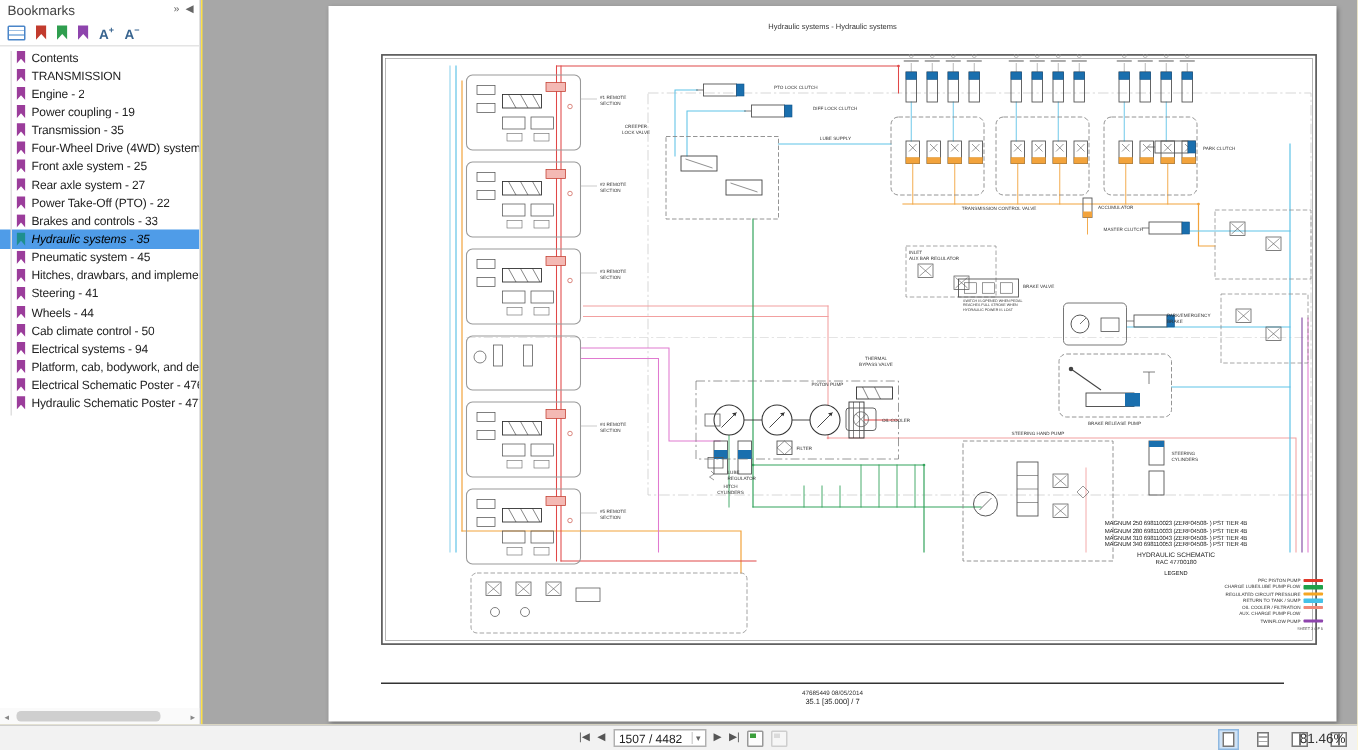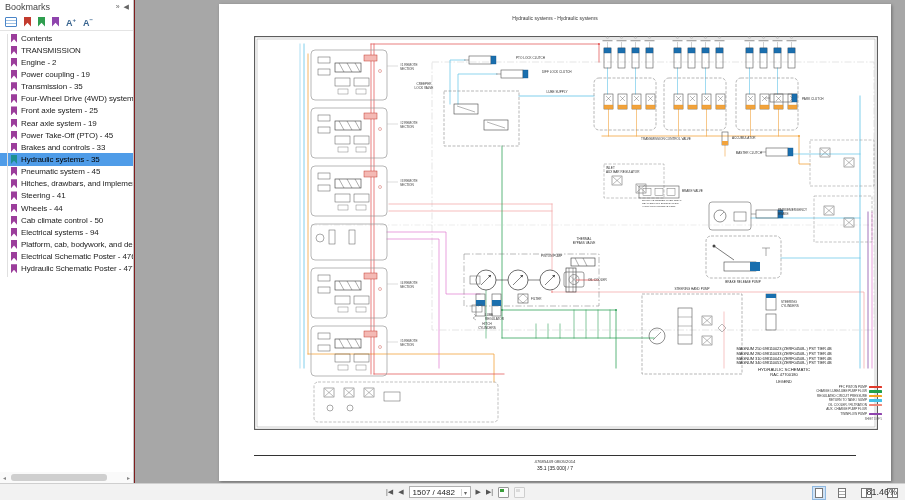--- a/index.html
+++ b/index.html
@@ -1,37 +1,37 @@
 <!DOCTYPE html>
 <html><head>
 <meta charset="utf-8">
 <style>
   * { margin:0; padding:0; box-sizing:border-box; }
   html,body { width:905px; height:500px; overflow:hidden; font-family:"Liberation Sans", sans-serif; }
-  .app { position:relative; width:905px; height:500px; background:#7f1d1d; }
+  .app { position:relative; width:905px; height:500px; background:#fde047; }
 
   
   .panel { position:absolute; left:0; top:0; width:134px; height:483px; background:#fff; border-right:1px solid #c4c4c4; overflow:hidden; }
   .panel-header { height:13px; display:flex; align-items:center; padding:1px 4px 0 5px; }
   .panel-title { font-size:9px; color:#444; }
   .panel-header-icons { margin-left:auto; display:flex; gap:4px; color:#666; font-size:7px; line-height:10px; }
   .panel-toolbar { height:18px; display:flex; align-items:center; gap:7px; padding-left:5px; border-bottom:1px solid #e4e4e4; }
   .icon-list { width:12px; height:10px; border:1px solid #4a85c8; border-radius:1px;
     background:repeating-linear-gradient(180deg, #fff 0 2px, #9dc0e4 2px 3px); }
   .flag { width:7px; height:10px; clip-path:polygon(0 0,100% 0,100% 100%,50% 62%,0 100%); }
   .flag.red{ background:#c23b2e;} .flag.green{ background:#2f9e4f;} .flag.purple{ background:#8e44ad;}
   .fontbtn { font-size:9px; font-weight:bold; color:#38648f; line-height:10px; }
   .fontbtn sup { font-size:6px; }
   .panel-list { position:absolute; left:0; top:32px; right:0; bottom:12px; overflow:hidden; }
   .tree-guide { position:absolute; left:7px; top:2px; height:243px; border-left:1px solid #e0e0e0; }
   .bm-row { display:flex; align-items:center; height:12.15px; padding-left:11px; gap:4px; cursor:default; }
   .bm-flag { flex:0 0 auto; width:6px; height:9px; background:#9b3d9b; clip-path:polygon(0 0,100% 0,100% 100%,50% 62%,0 100%); }
   .bm-label { font-size:8px; color:#222; white-space:nowrap; overflow:hidden; letter-spacing:-0.1px; }
   .bm-row.selected { background:#4f9ce8; }
-  .bm-row.selected .bm-label { color:#000; }
+  .bm-row.selected .bm-label { color:#000;font-style:italic; }
   .bm-row.selected .bm-flag { background:#1f8f8f; }
   .panel-hscroll { position:absolute; left:0; right:0; bottom:0; height:11px; background:#fafafa; display:flex; align-items:center; }
   .hs-arrow { width:9px; font-size:6px; color:#888; text-align:center; }
   .hs-thumb { height:7px; width:96px; margin-left:2px; background:#cfcfcf; border-radius:3px; }
 
   
   .doc-area { position:absolute; left:135px; top:0; width:770px; height:483px; background:#a7a7a7; }
   .page { position:absolute; left:84px; top:4px; width:672px; height:477px; background:#fff; box-shadow:1px 1px 3px rgba(0,0,0,.35); }
   .page-title { position:absolute; top:11px; left:0; right:0; text-align:center; font-size:5px; color:#333; }
   .schematic { position:absolute; left:35px; top:32px; width:624px; height:394px; }
@@ -120,25 +120,25 @@
         <div class="bm-row">
           <span class="bm-flag"></span>
           <span class="bm-label">Four-Wheel Drive (4WD) system - 23</span>
         </div>
         <div class="bm-row">
           <span class="bm-flag"></span>
           <span class="bm-label">Front axle system - 25</span>
         </div>
         <div class="bm-row">
           <span class="bm-flag"></span>
-          <span class="bm-label">Rear axle system - 19</span>
-        </div>
-        <div class="bm-row">
-          <span class="bm-flag"></span>
-          <span class="bm-label">Power Take-Off (PTO) - 45</span>
+          <span class="bm-label">Rear axle system - 27</span>
+        </div>
+        <div class="bm-row">
+          <span class="bm-flag"></span>
+          <span class="bm-label">Power Take-Off (PTO) - 22</span>
         </div>
         <div class="bm-row">
           <span class="bm-flag"></span>
           <span class="bm-label">Brakes and controls - 33</span>
         </div>
         <div class="bm-row selected">
           <span class="bm-flag"></span>
           <span class="bm-label">Hydraulic systems - 35</span>
         </div>
         <div class="bm-row">

